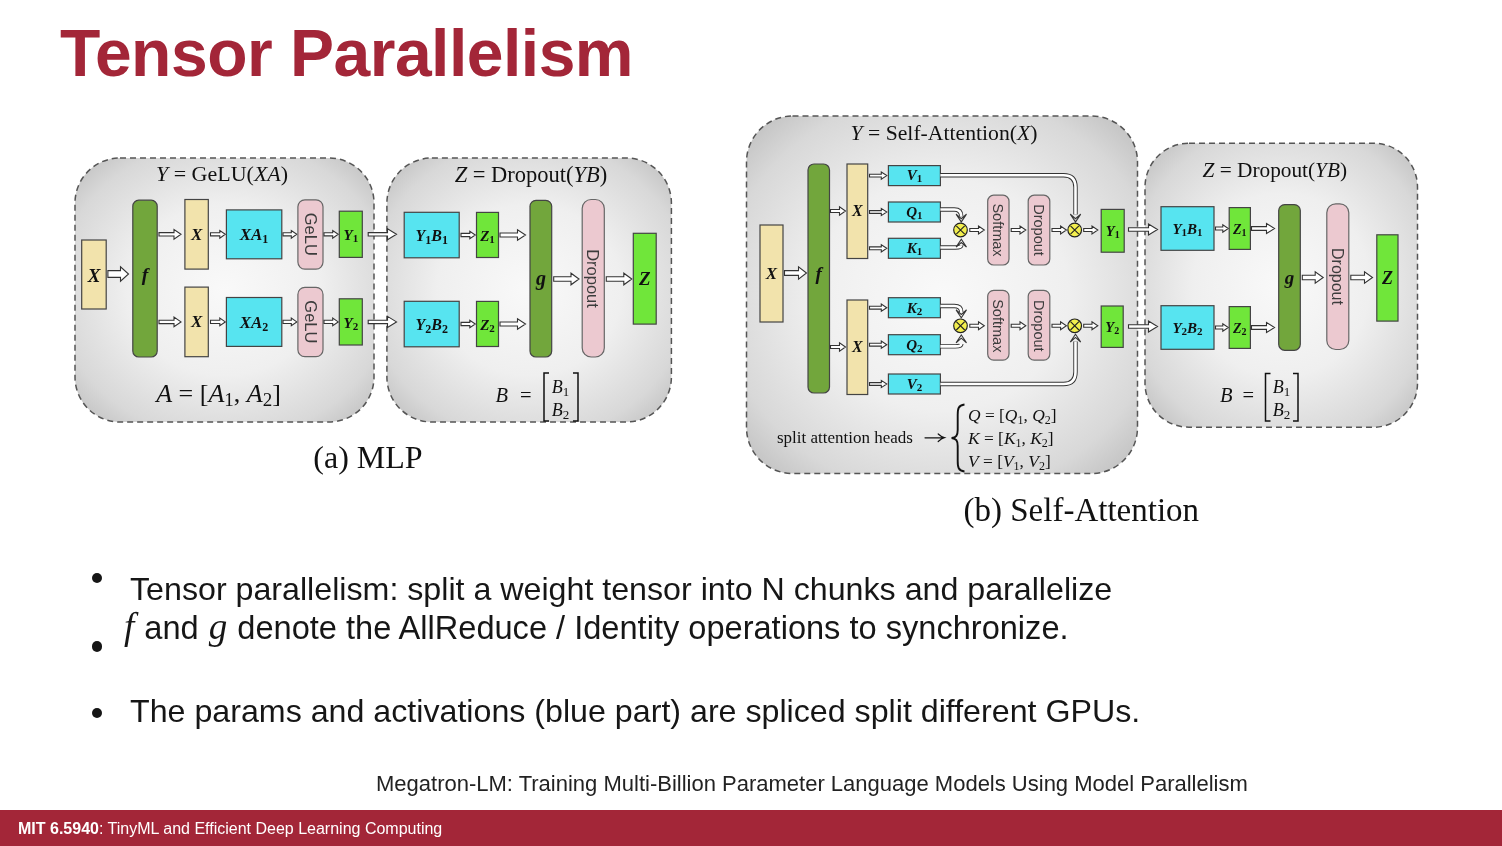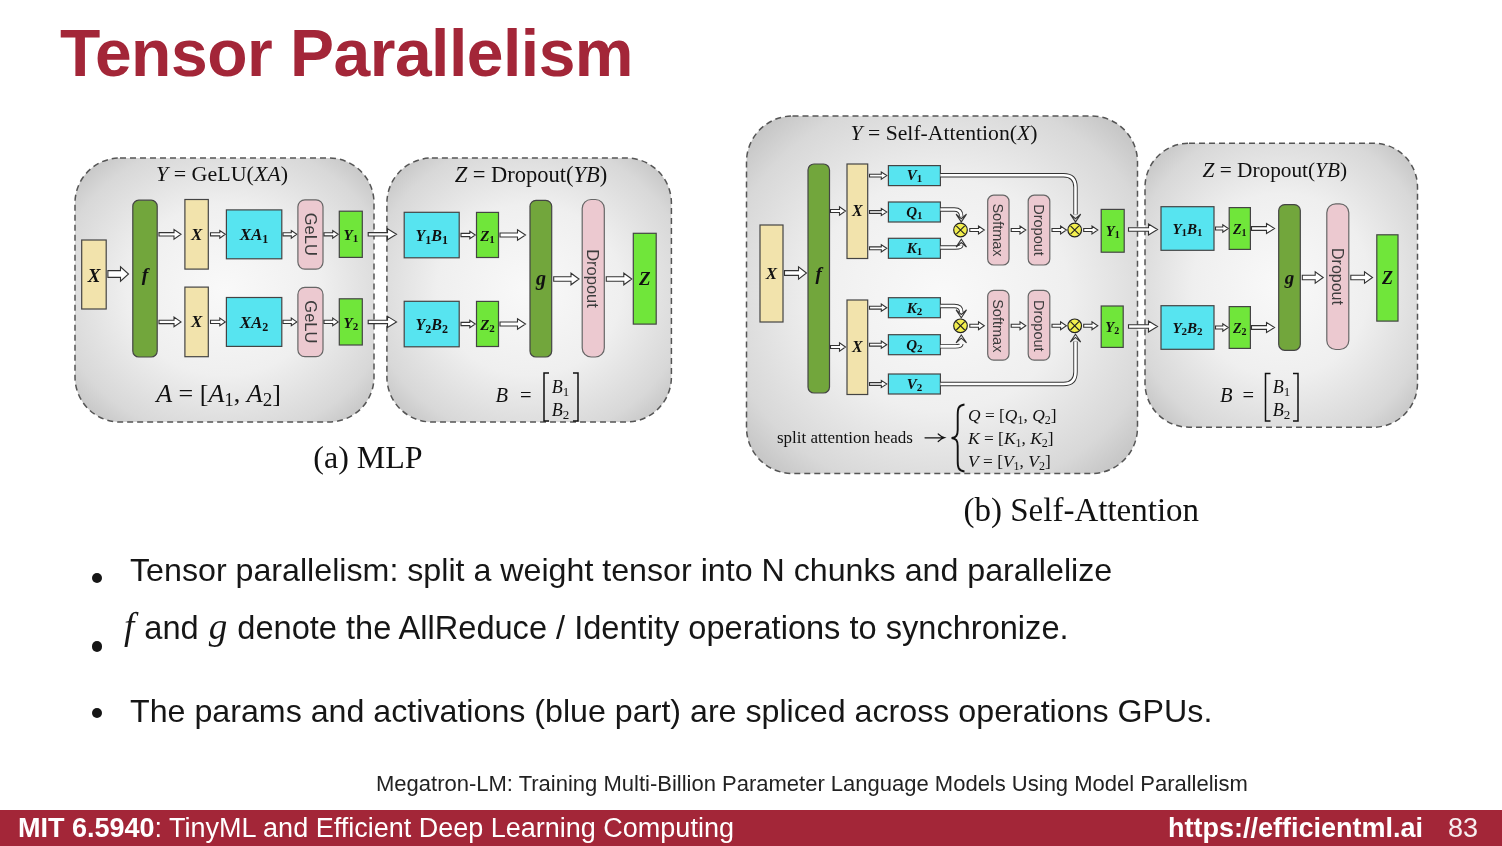--- a/index.html
+++ b/index.html
@@ -186,21 +186,20 @@
 <path d="M1270.5,373.5 h-5 v47.5 h5 M1293,373.5 h5 v47.5 h-5" stroke="#111" stroke-width="1.5" fill="none"></path>
 <text x="1281.5" y="392.5" font-family="Liberation Serif" font-size="18" text-anchor="middle" fill="#111"><tspan font-style="italic">B</tspan><tspan font-size="13" baseline-shift="-22%">1</tspan></text>
 <text x="1281.5" y="416" font-family="Liberation Serif" font-size="18" text-anchor="middle" fill="#111"><tspan font-style="italic">B</tspan><tspan font-size="13" baseline-shift="-22%">2</tspan></text>
 <text x="1081.3" y="521" font-family="Liberation Serif" font-size="33" text-anchor="middle" fill="#111">(b) Self-Attention</text>
 <path d="M368.2,232.6 L387.5,232.6 L387.5,228.8 L396.5,234.3 L387.5,239.8 L387.5,236.0 L368.2,236.0 Z" fill="#fff" stroke="#333" stroke-width="1.1" stroke-linejoin="miter"></path>
 <path d="M368.2,320.2 L387.5,320.2 L387.5,316.4 L396.5,321.9 L387.5,327.4 L387.5,323.6 L368.2,323.6 Z" fill="#fff" stroke="#333" stroke-width="1.1" stroke-linejoin="miter"></path>
 <path d="M1128.5,227.8 L1148.5,227.8 L1148.5,224.0 L1157.5,229.5 L1148.5,235.0 L1148.5,231.2 L1128.5,231.2 Z" fill="#fff" stroke="#333" stroke-width="1.1" stroke-linejoin="miter"></path>
 <path d="M1128.5,324.8 L1148.5,324.8 L1148.5,321.0 L1157.5,326.5 L1148.5,332.0 L1148.5,328.2 L1128.5,328.2 Z" fill="#fff" stroke="#333" stroke-width="1.1" stroke-linejoin="miter"></path>
   </svg>
 <div class="dot" style="left:91.7px;top:572.8px"></div>
-<div class="bl" style="left:130px;top:554px">Tensor parallelism: split a weight tensor into N chunks and parallelize</div>
+<div class="bl" style="left:130px;top:573px">Tensor parallelism: split a weight tensor into N chunks and parallelize</div>
 <div class="dot" style="left:91.7px;top:641.3px"></div>
 <div class="bl" style="left:124px;top:612px;font-size:32.6px"><i style="font-family:'Liberation Serif',serif;font-size:37px;line-height:0;margin-right:1px;">f</i> and <i style="font-family:'Liberation Serif',serif;font-size:37px;line-height:0;margin:0 1px;">g</i> denote the AllReduce / Identity operations to synchronize.</div>
 <div class="dot" style="left:91.7px;top:707.8px"></div>
-<div class="bl" style="left:130px;top:695.1px">The params and activations (blue part) are spliced across operations GPUs.</div>
+<div class="bl" style="left:130px;top:695.1px">The params and activations (blue part) are spliced split different GPUs.</div>
 <div style="position:absolute;left:376px;top:772.5px;font-size:22px;color:#222;line-height:1;white-space:nowrap;">Megatron-LM: Training Multi-Billion Parameter Language Models Using Model Parallelism</div>
-<div style="position:absolute;left:0;top:810px;width:1502px;height:36px;background:#a32638;color:#fff;font-size:27px;line-height:37.5px;">
+<div style="position:absolute;left:0;top:810px;width:1502px;height:36px;background:#a32638;color:#fff;font-size:16px;line-height:37.5px;">
 <span style="position:absolute;left:18px;"><b>MIT 6.5940</b>: TinyML and Efficient Deep Learning Computing</span>
-<span style="position:absolute;right:24px;"><b>https://efficientml.ai</b><span style="display:inline-block;width:25px;"></span><span style="opacity:0.92;">83</span></span>
 </div>
 </body></html>

